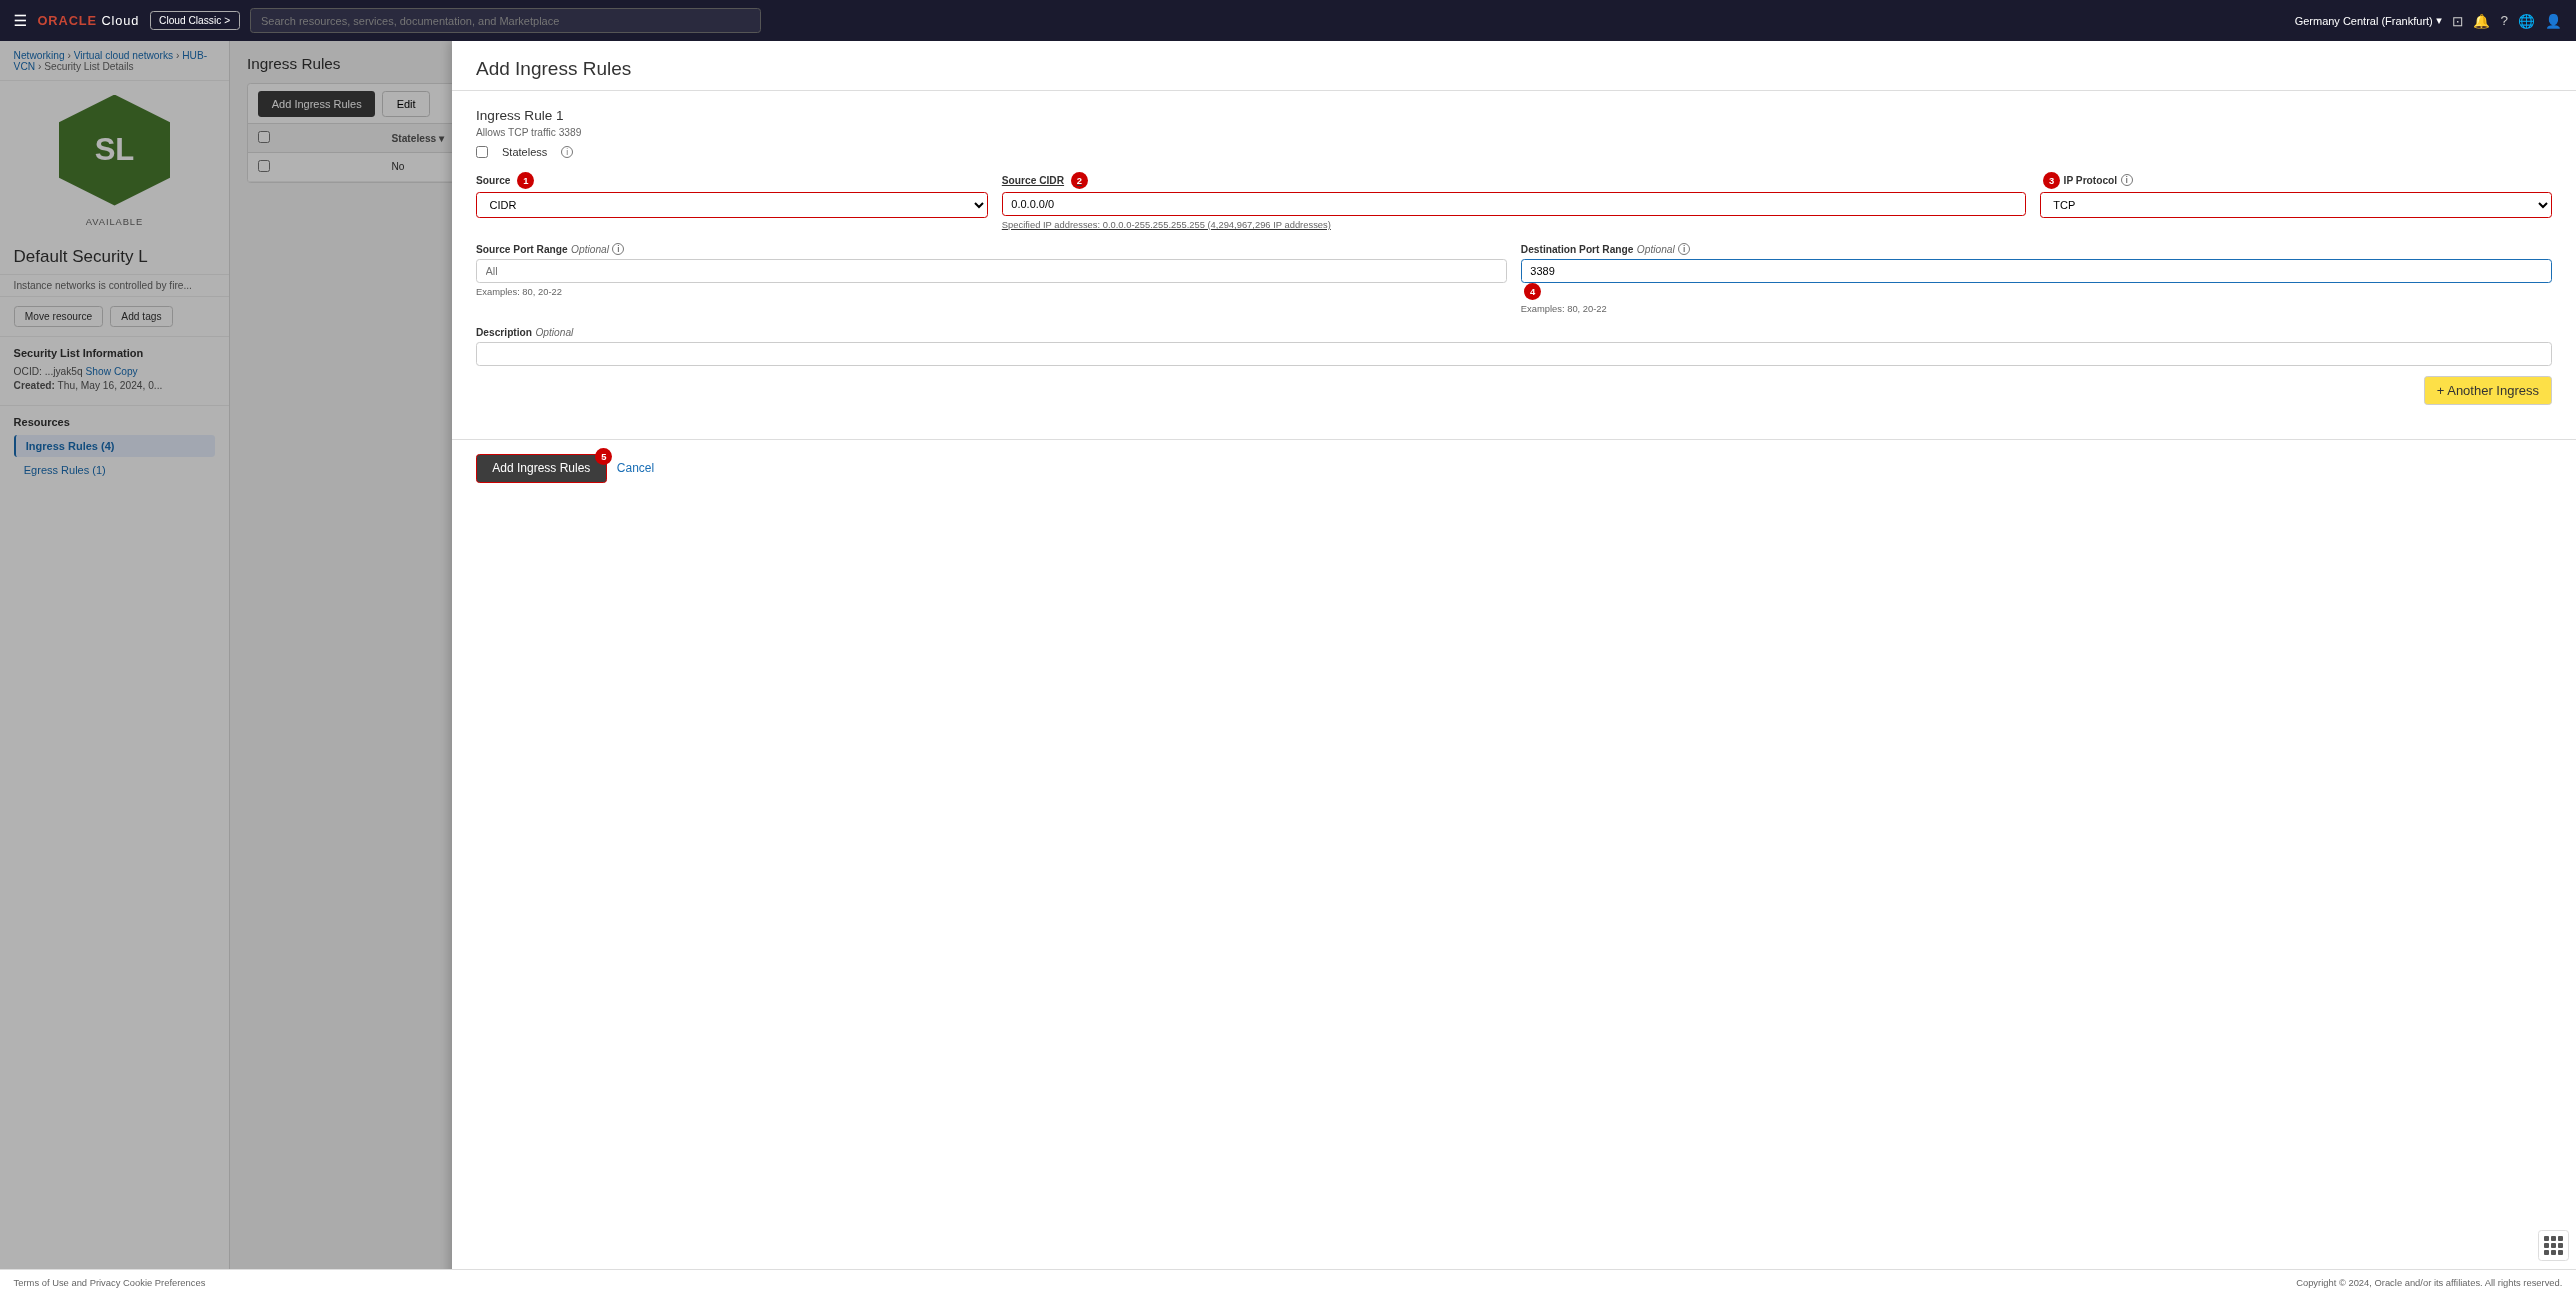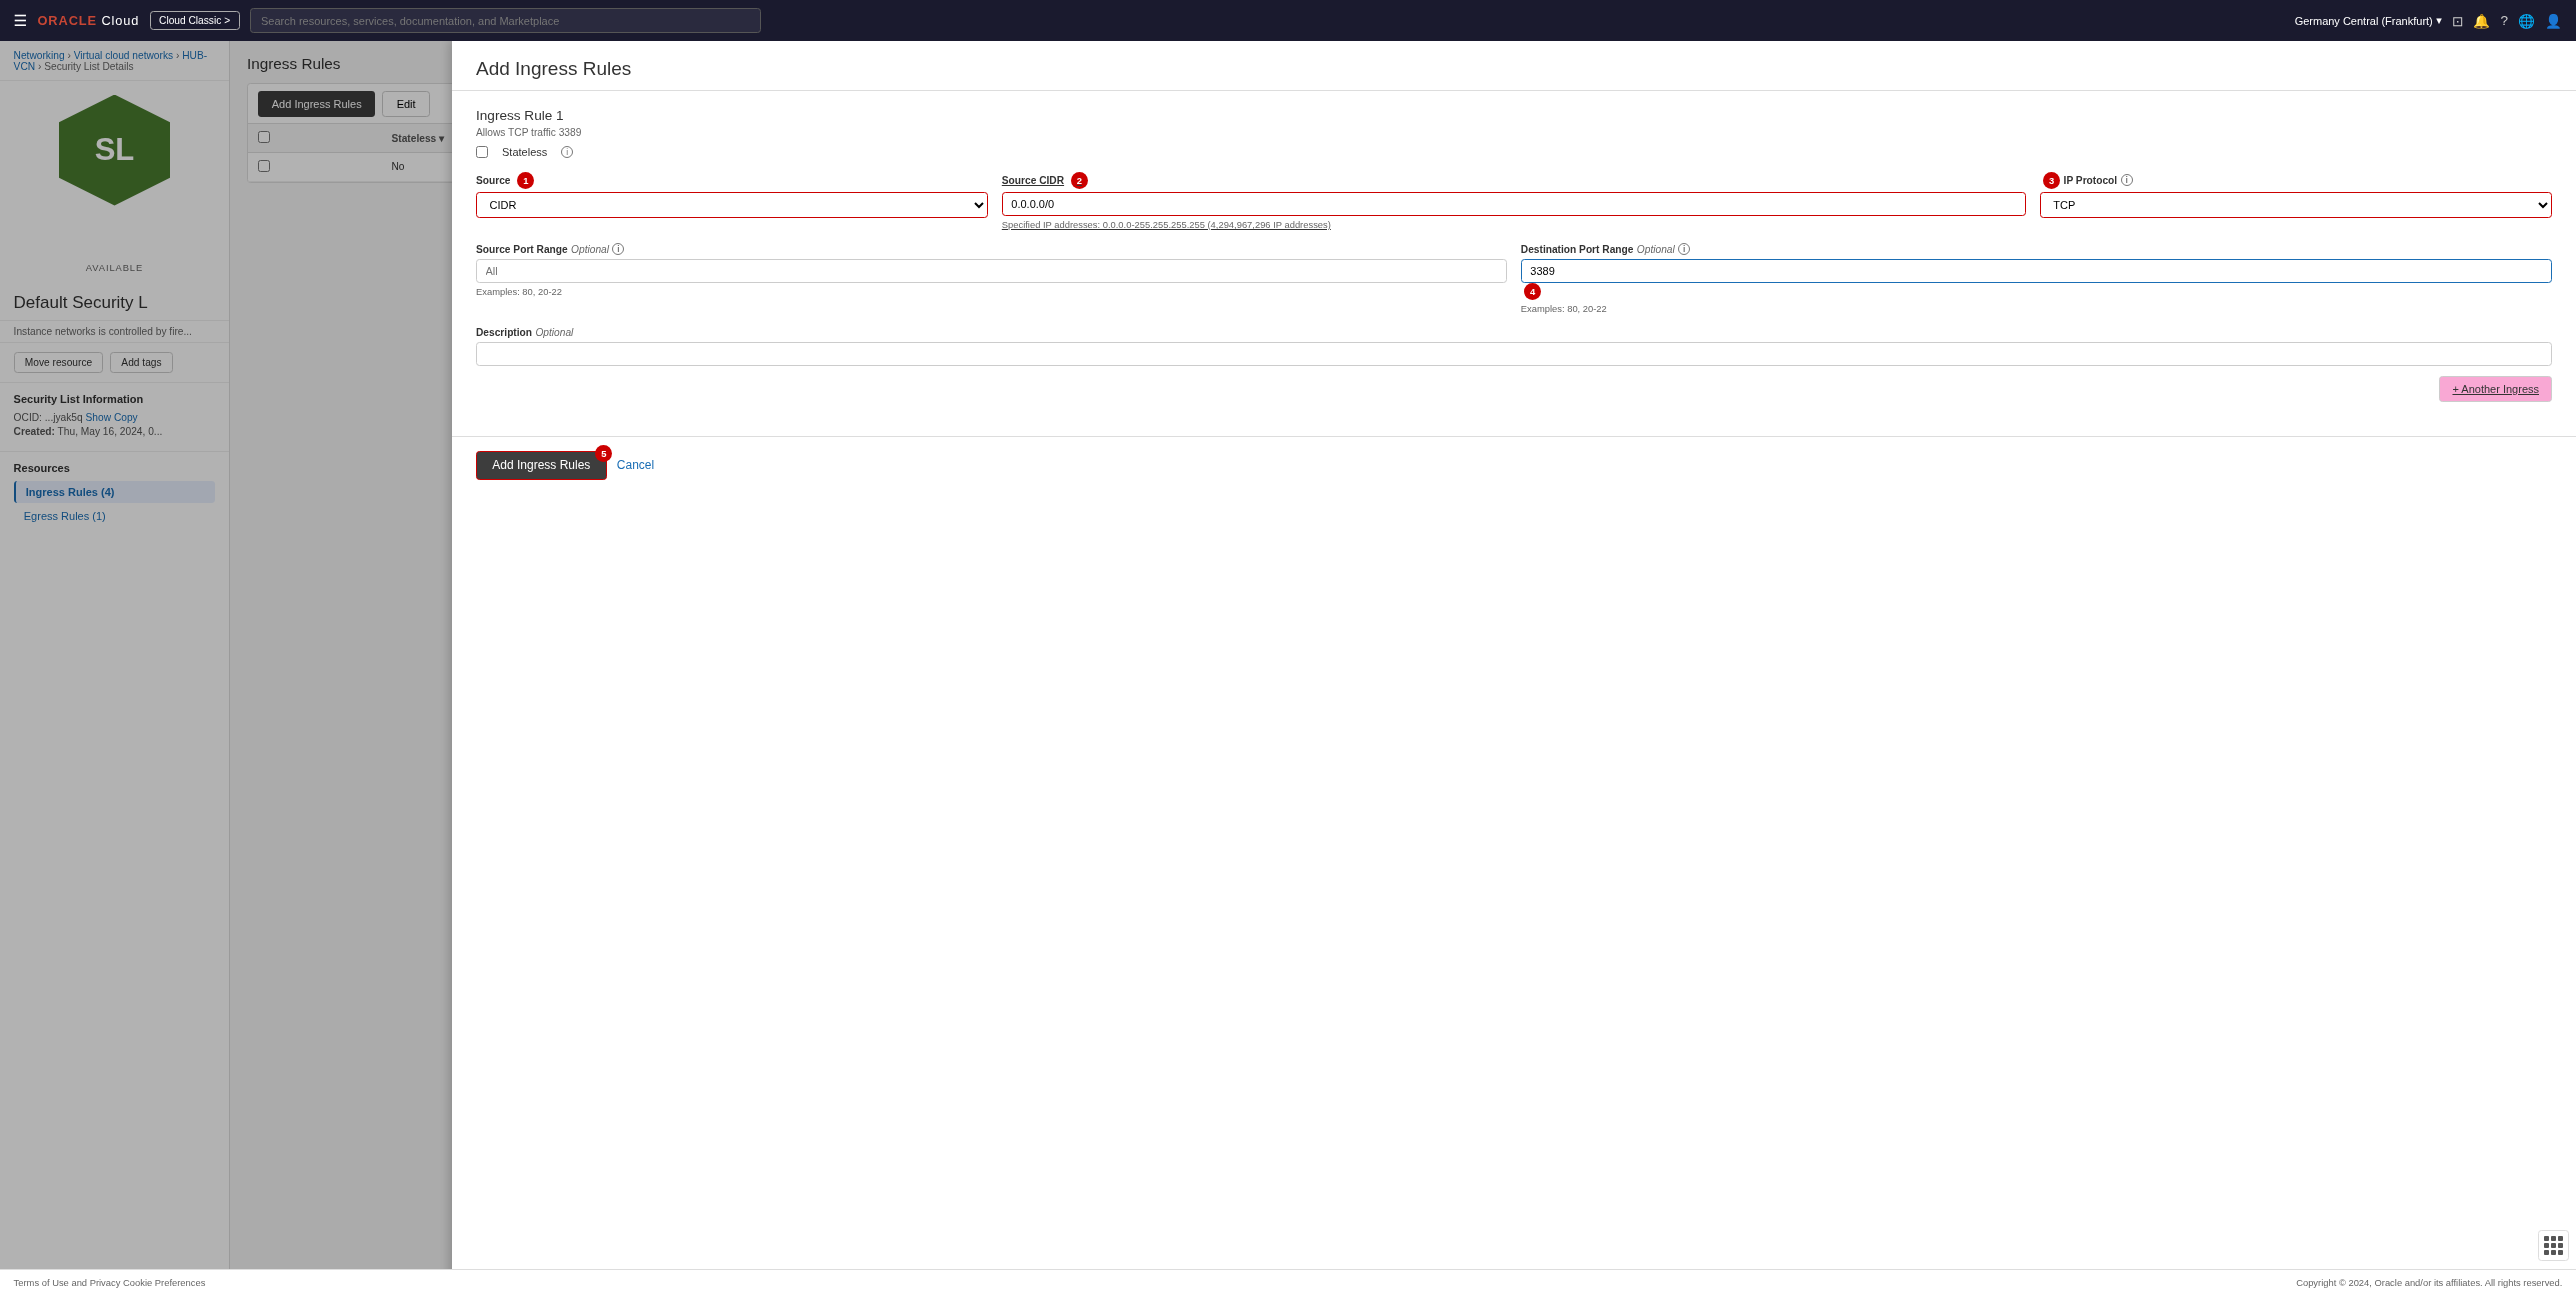--- a/index.html
+++ b/index.html
@@ -74,21 +74,20 @@
       border-bottom: 0.9px solid #eee;
     }
     .breadcrumb a { color: #1a6eb5; text-decoration: none; cursor: pointer; }
     .breadcrumb span { color: #666; }
 
     .resource-header {
       padding: 13.6px;
       display: flex;
       flex-direction: column;
       align-items: center;
-      gap: 46px;
     }
     .hexagon-container {
       width: 111px;
       height: 111px;
       margin-bottom: 6.8px;
     }
     .hexagon {
       width: 111px;
       height: 111px;
       background: #4a7c2f;
@@ -369,31 +368,30 @@
       background: transparent;
       border: none;
       color: #1a6eb5;
       cursor: pointer;
       font-size: 12px;
       text-decoration: none;
     }
 
     .another-ingress-btn {
       margin-left: auto;
-      background: #f9a8d4;
+      background: #fde047;
       border: 0.9px solid #ccc;
       padding: 6px 12px;
       border-radius: 3.4px;
       cursor: pointer;
-      font-size: 11px;
+      font-size: 13px;
       color: #333;
       display: flex;
       align-items: center;
       gap: 3.4px;
-      text-decoration: underline;
     }
 
     
     .bottom-bar {
       position: fixed;
       bottom: 0; left: 0; right: 0;
       background: #fff;
       border-top: 0.9px solid #ddd;
       padding: 6.8px 13.6px;
       display: flex;

